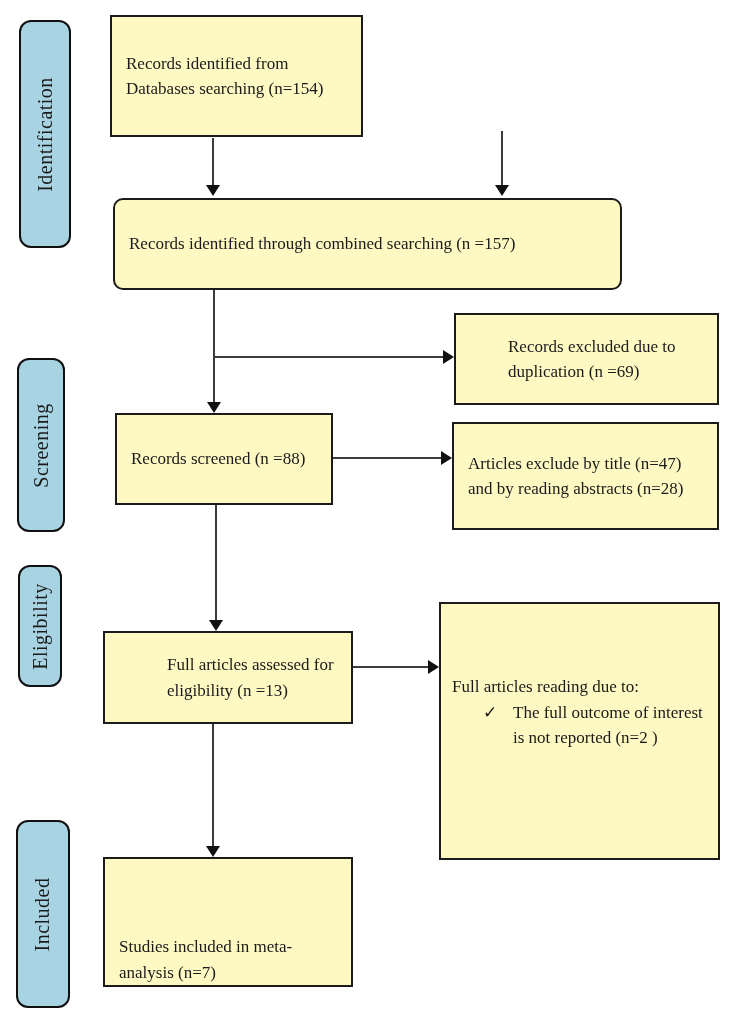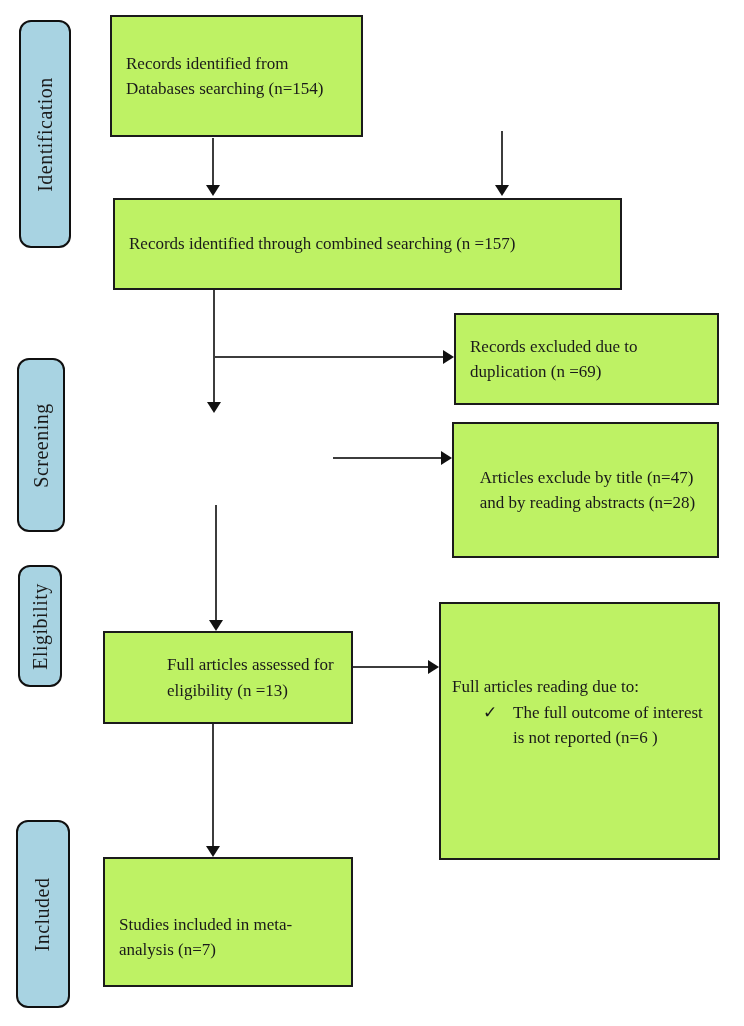--- a/index.html
+++ b/index.html
@@ -35,41 +35,41 @@
     letter-spacing:0.5px;
   }
   #stage-identification{left:19px;top:20px;width:52px;height:228px;}
   #stage-screening     {left:17px;top:358px;width:48px;height:174px;}
   #stage-eligibility   {left:18px;top:565px;width:44px;height:122px;}
   #stage-included      {left:16px;top:820px;width:54px;height:188px;}
 
   
   .fbox{
     position:absolute;
-    background:#bef264;
+    background:#fef9c3;
     border:2px solid var(--box-border);
     box-sizing:border-box;
     display:flex;align-items:center;
     font-size:17px;line-height:1.5;
   }
   .fbox .txt{
     white-space:pre-line;
     padding:0 10px 0 14px;
     display:block;
   }
   #box-databases {left:110px;top:15px;width:253px;height:122px;}
   #box-other     {left:411px;top:22px;width:271px;height:110px;}
-  #box-combined  {left:113px;top:198px;width:509px;height:92px;}
-  #box-dup       {left:454px;top:313px;width:265px;height:92px;}
+  #box-combined  {left:113px;top:198px;width:509px;height:92px;border-radius:10px;}
+  #box-dup       {left:454px;top:313px;width:265px;height:92px;padding-left:38px;}
   #box-screened  {left:115px;top:413px;width:218px;height:92px;}
-  #box-titleabs  {left:452px;top:422px;width:267px;height:136px;justify-content:center;}
+  #box-titleabs  {left:452px;top:422px;width:267px;height:108px;}
   #box-assessed  {left:103px;top:631px;width:250px;height:93px;padding-left:48px;}
   #box-fullexcl  {left:439px;top:602px;width:281px;height:258px;}
   #box-included  {left:103px;top:857px;width:250px;height:130px;}
-  #box-included{align-items:center;}
+  #box-included{align-items:flex-end;}
   #box-included .txt{padding-top:30px;}
 
   
   #box-fullexcl{display:block;}
   .excl-inner{padding:70px 6px 0 11px;}
   .excl-heading{white-space:pre-line;}
   .excl-bullet{
     display:flex;
     margin-left:31px;
     margin-top:0;
@@ -119,38 +119,41 @@
 
   <div class="fbox" id="box-combined">
     <span class="txt">Records identified through combined searching (n =157)</span>
   </div>
 
   <div class="fbox" id="box-dup">
     <span class="txt">Records excluded due to
 duplication (n =69)</span>
   </div>
 
+  <div class="fbox" id="box-screened">
+    <span class="txt">Records screened (n =88)</span>
+  </div>
 
   <div class="fbox" id="box-titleabs">
     <span class="txt">Articles exclude by title (n=47)
 and by reading abstracts (n=28)</span>
   </div>
 
   <div class="fbox" id="box-assessed">
     <span class="txt">Full articles assessed for
 eligibility (n =13)</span>
   </div>
 
   <div class="fbox" id="box-fullexcl">
     <div class="excl-inner">
       <div class="excl-heading">Full articles reading due to:</div>
       <div class="excl-bullet">
         <span class="excl-check">✓</span>
         <span class="excl-bullet-text">The full outcome of interest
-is not reported (n=6 )</span>
+is not reported (n=2 )</span>
       </div>
     </div>
   </div>
 
   <div class="fbox" id="box-included">
     <span class="txt">Studies included in meta-
 analysis (n=7)</span>
   </div>
 
   <div>

